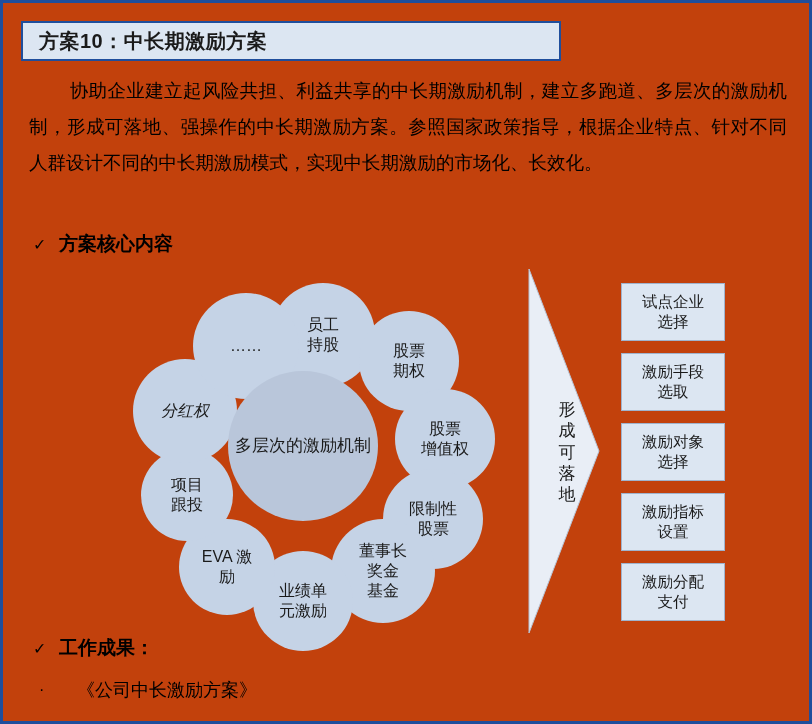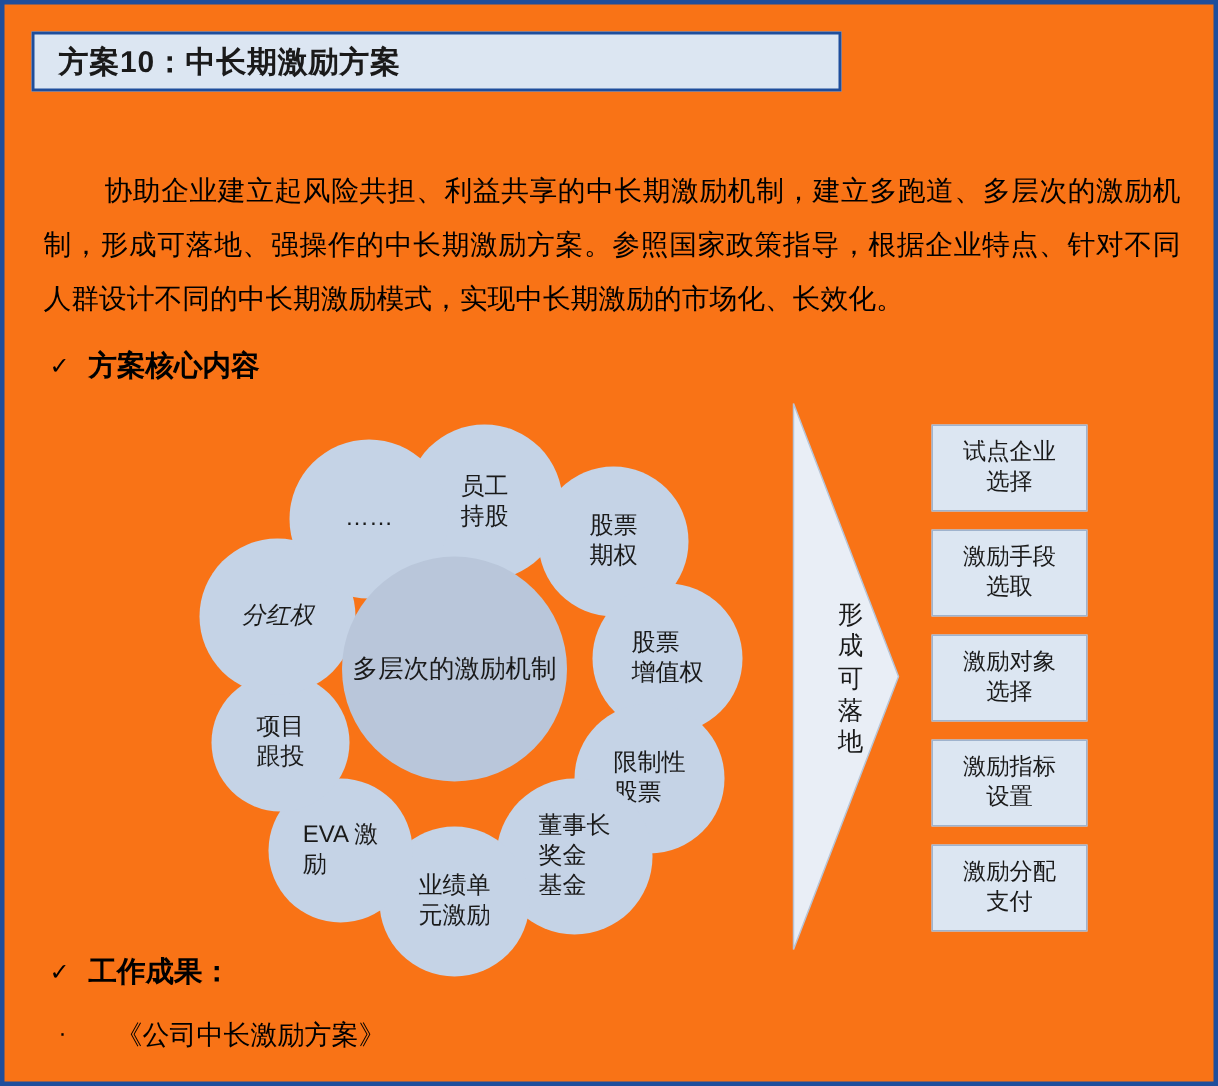--- a/index.html
+++ b/index.html
@@ -13,21 +13,21 @@
     font-family: "Liberation Sans", sans-serif;
     color: #000000;
     overflow: hidden;
   }
   .page {
     position: relative;
     width: 812px;
     height: 724px;
     box-sizing: border-box;
     border: 3px solid #1f4e9c;
-    background: #f97316;
+    background: #c2410c;
   }
   
   .title-box {
     position: absolute;
     left: 18px;
     top: 18px;
     width: 540px;
     height: 40px;
     background: #dce6f2;
     border: 2px solid #1f4e9c;
@@ -46,21 +46,20 @@
   .para {
     position: absolute;
     left: 26px;
     top: 70px;
     width: 758px;
     font-size: 18.5px;
     line-height: 36px;
     text-align: justify;
     text-indent: 2.2em;
     color: #000000;
-    margin-top: 36px;
   }
   
   .bullet-row {
     position: absolute;
     display: flex;
     align-items: center;
     font-size: 18px;
     font-weight: bold;
   }
   .bullet-check {
@@ -96,21 +95,21 @@
     top: 258px;
     width: 670px;
     height: 380px;
   }
   .circle {
     position: absolute;
     border-radius: 50%;
     display: flex;
     align-items: center;
     justify-content: center;
-    text-align: left;
+    text-align: center;
     color: #1a1a1a;
     box-sizing: border-box;
     line-height: 1.25;
   }
   .c-center {
     background: #b9c6da;
     width: 150px;
     height: 150px;
     left: 105px;
     top: 110px;

